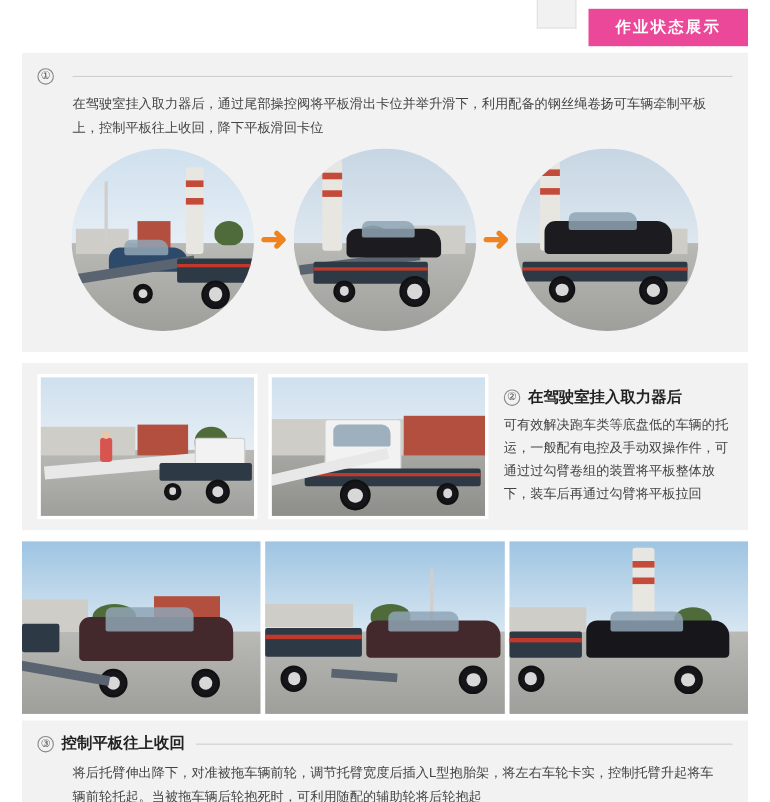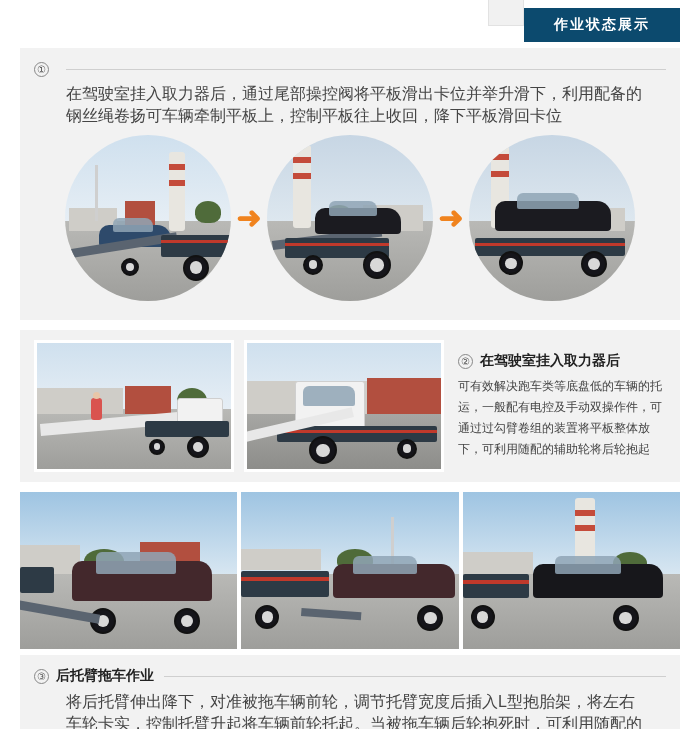--- a/index.html
+++ b/index.html
@@ -19,23 +19,23 @@
 
   
   .header {
     position: relative;
     height: 48px;
   }
   .header-tab {
     position: absolute;
     right: 20px;
     top: 8px;
-    width: 156px;
+    width: 145px;
     height: 34px;
-    background: #0c4a6e;
+    background: #ec4899;
     color: #ffffff;
     font-size: 14px;
     font-weight: bold;
     letter-spacing: 2px;
     display: flex;
     align-items: center;
     justify-content: center;
   }
   .header-shape {
     position: absolute;
@@ -84,21 +84,21 @@
     color: #222;
     white-space: nowrap;
   }
   .sec-title .t-rule {
     flex: 1;
     height: 1px;
     background: #cfcfcf;
     margin-left: 10px;
   }
   .sec-desc {
-    font-size: 16px;
+    font-size: 12px;
     line-height: 22px;
     color: #444;
     padding: 0 34px 0 46px;
   }
   .photo-row {
     display: flex;
     align-items: center;
     justify-content: center;
     margin-top: 8px;
     gap: 0px;
@@ -351,21 +351,21 @@
         </div>
       <div class="wm"></div>
     </div>
   </div>
 
   <div class="txtcol">
     <div class="sec-title">
       <span class="num-circle">②</span>
       <span class="t-text">在驾驶室挂入取力器后</span>
     </div>
-    <div class="sec-desc">可有效解决跑车类等底盘低的车辆的托运，一般配有电控及手动双操作件，可通过过勾臂卷组的装置将平板整体放下，可利用随配的辅助轮将后轮抱起</div>
+    <div class="sec-desc">可有效解决跑车类等底盘低的车辆的托运，一般配有电控及手动双操作件，可通过过勾臂卷组的装置将平板整体放下，装车后再通过勾臂将平板拉回</div>
   </div>
 </div>
 
 <div class="sec3-photos">
 
   <div class="pic">
     <div class="scene">
       <div class="sky blue"></div>
       <div class="ground"></div>
       <div class="bldg grey" style="left:0;top:34%;width:60px;height:18%;"></div>
@@ -429,17 +429,17 @@
         </div>
       <div class="wm"></div>
     </div>
   </div>
 
 </div>
 
 <div class="panel sec3">
   <div class="sec-title">
     <span class="num-circle">③</span>
-    <span class="t-text">后托臂拖车作业</span>
+    <span class="t-text">控制平板往上收回</span>
     <span class="t-rule"></span>
   </div>
   <div class="sec-desc">将后托臂伸出降下，对准被拖车辆前轮，调节托臂宽度后插入L型抱胎架，将左右车轮卡实，控制托臂升起将车辆前轮托起。当被拖车辆后轮抱死时，可利用随配的辅助轮将后轮抱起</div>
 </div>
 
 </body></html>

